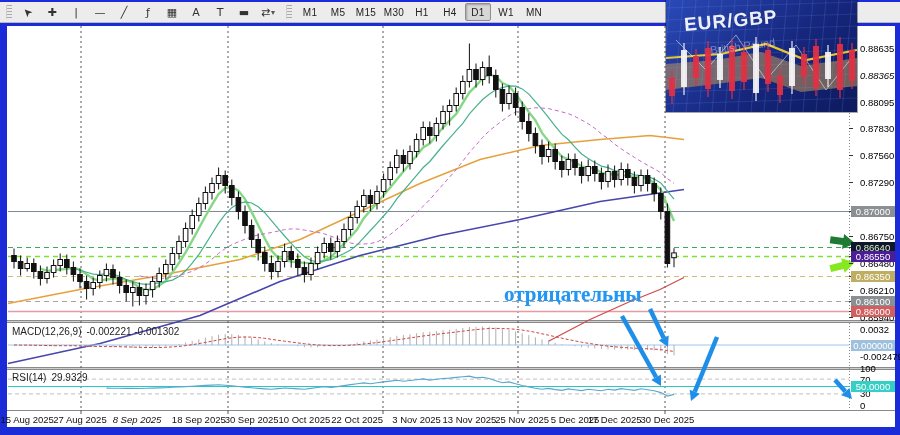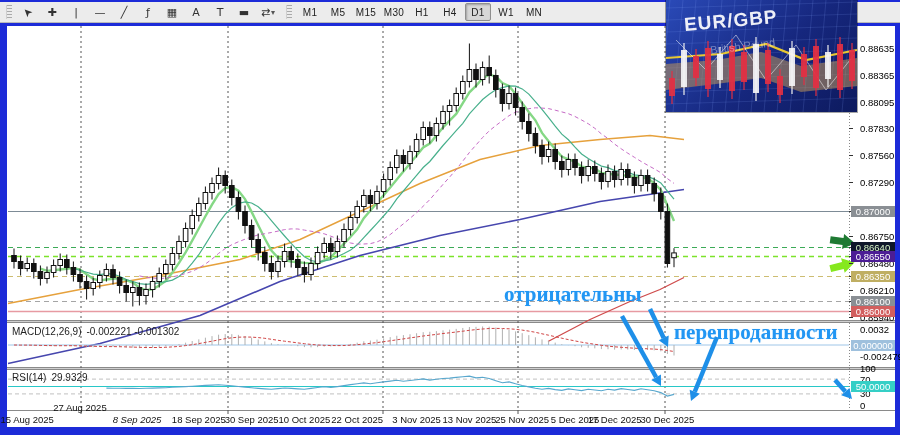--- a/index.html
+++ b/index.html
@@ -494,21 +494,21 @@
 
   <div class="indlabel" style="top:326px;">
     <span>MACD(12,26,9)</span><span class="vals">-0.002221 -0.001302</span>
   </div>
   <div class="indlabel" style="top:372px;">
     <span>RSI(14)</span><span class="vals">29.9329</span>
   </div>
 
   <div id="price-axis">
       <div class="axlab" style="top: 42.5px;">0.88635</div>
-      <div class="axlab" style="top: 69.5px;">0.88365</div>
+      <div class="axlab" style="top: 69.5px; font-style: italic;">0.88365</div>
       <div class="axlab" style="top: 96.5px;">0.88095</div>
       <div class="axlab" style="top: 123px;">0.87830</div>
       <div class="axlab" style="top: 150px;">0.87560</div>
       <div class="axlab" style="top: 177px;">0.87290</div>
       <div class="axbadge" style="top: 206px; background: rgb(138, 143, 148);">0.87000</div>
       <div class="axlab" style="top: 231px;">0.86750</div>
       <div class="axbadge" style="top: 242px; background: #0f172a; color: rgb(216, 245, 200);">0.86640</div>
       <div class="axbadge" style="top: 251px; background: #4c1d95; color: rgb(255, 255, 255);">0.86550</div>
       <div class="axlab" style="top: 258px;">0.86480</div>
       <div class="axbadge" style="top: 271px; background: rgb(191, 174, 98);">0.86350</div>
@@ -524,36 +524,35 @@
     </div>
   <div id="rsi-axis">
       <div class="axlab" style="top: 362.5px;">100</div>
       <div class="axlab" style="top: 373.6px;">70</div>
       <div class="axbadge" style="top: 381px; background: rgb(53, 207, 198);">50.0000</div>
       <div class="axlab" style="top: 388.4px;">30</div>
       <div class="axlab" style="top: 399.5px;">0</div>
     </div>
   <div id="date-axis">
       <div class="datelab" style="left: -7.8px; top: 414px;">15 Aug 2025</div>
-      <div class="datelab" style="left: 45px; top: 402px;">27 Aug 2025</div>
+      <div class="datelab" style="left: 45px; top: 414px;">27 Aug 2025</div>
       <div class="datelab" style="left: 102px; top: 414px; font-style: italic;">8 Sep 2025</div>
       <div class="datelab" style="left: 163.8px; top: 414px;">18 Sep 2025</div>
       <div class="datelab" style="left: 216.6px; top: 414px;">30 Sep 2025</div>
       <div class="datelab" style="left: 269.4px; top: 414px;">10 Oct 2025</div>
       <div class="datelab" style="left: 322.2px; top: 414px;">22 Oct 2025</div>
       <div class="datelab" style="left: 381.6px; top: 414px;">3 Nov 2025</div>
       <div class="datelab" style="left: 434.4px; top: 414px;">13 Nov 2025</div>
       <div class="datelab" style="left: 487.2px; top: 414px;">25 Nov 2025</div>
       <div class="datelab" style="left: 540px; top: 414px;">5 Dec 2025</div>
       <div class="datelab" style="left: 579.6px; top: 414px;">17 Dec 2025</div>
       <div class="datelab" style="left: 632.4px; top: 414px;">30 Dec 2025</div>
     </div>
 
   <div class="ann" id="ann0" style="left: 504px; top: 282px;">отрицательны</div>
-  <div class="ann" id="ann2" style="left: 674px; top: 320px;">перепроданности</div>
 
   <div class="inset">
     <svg width="191" height="112" viewBox="0 0 191 112">
         <line x1="4" y1="0" x2="-6" y2="112" stroke="rgba(140,170,255,.25)" stroke-width="0.7"></line>
         <line x1="17" y1="0" x2="7" y2="112" stroke="rgba(140,170,255,.25)" stroke-width="0.7"></line>
         <line x1="30" y1="0" x2="20" y2="112" stroke="rgba(140,170,255,.25)" stroke-width="0.7"></line>
         <line x1="43" y1="0" x2="33" y2="112" stroke="rgba(140,170,255,.25)" stroke-width="0.7"></line>
         <line x1="56" y1="0" x2="46" y2="112" stroke="rgba(140,170,255,.25)" stroke-width="0.7"></line>
         <line x1="69" y1="0" x2="59" y2="112" stroke="rgba(140,170,255,.25)" stroke-width="0.7"></line>
         <line x1="82" y1="0" x2="72" y2="112" stroke="rgba(140,170,255,.25)" stroke-width="0.7"></line>

